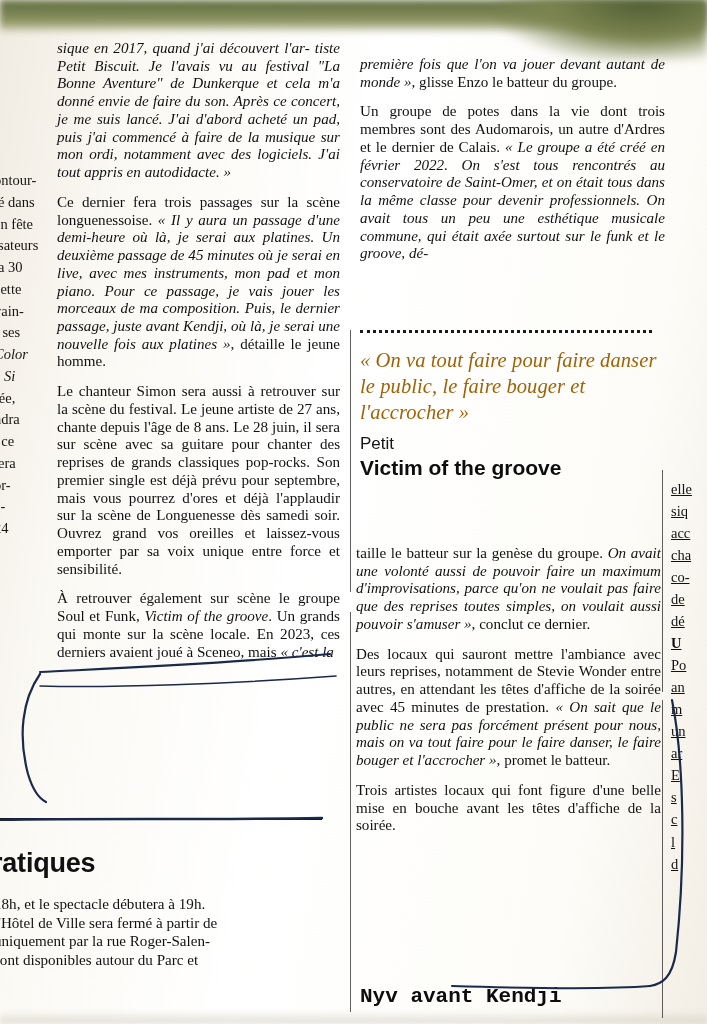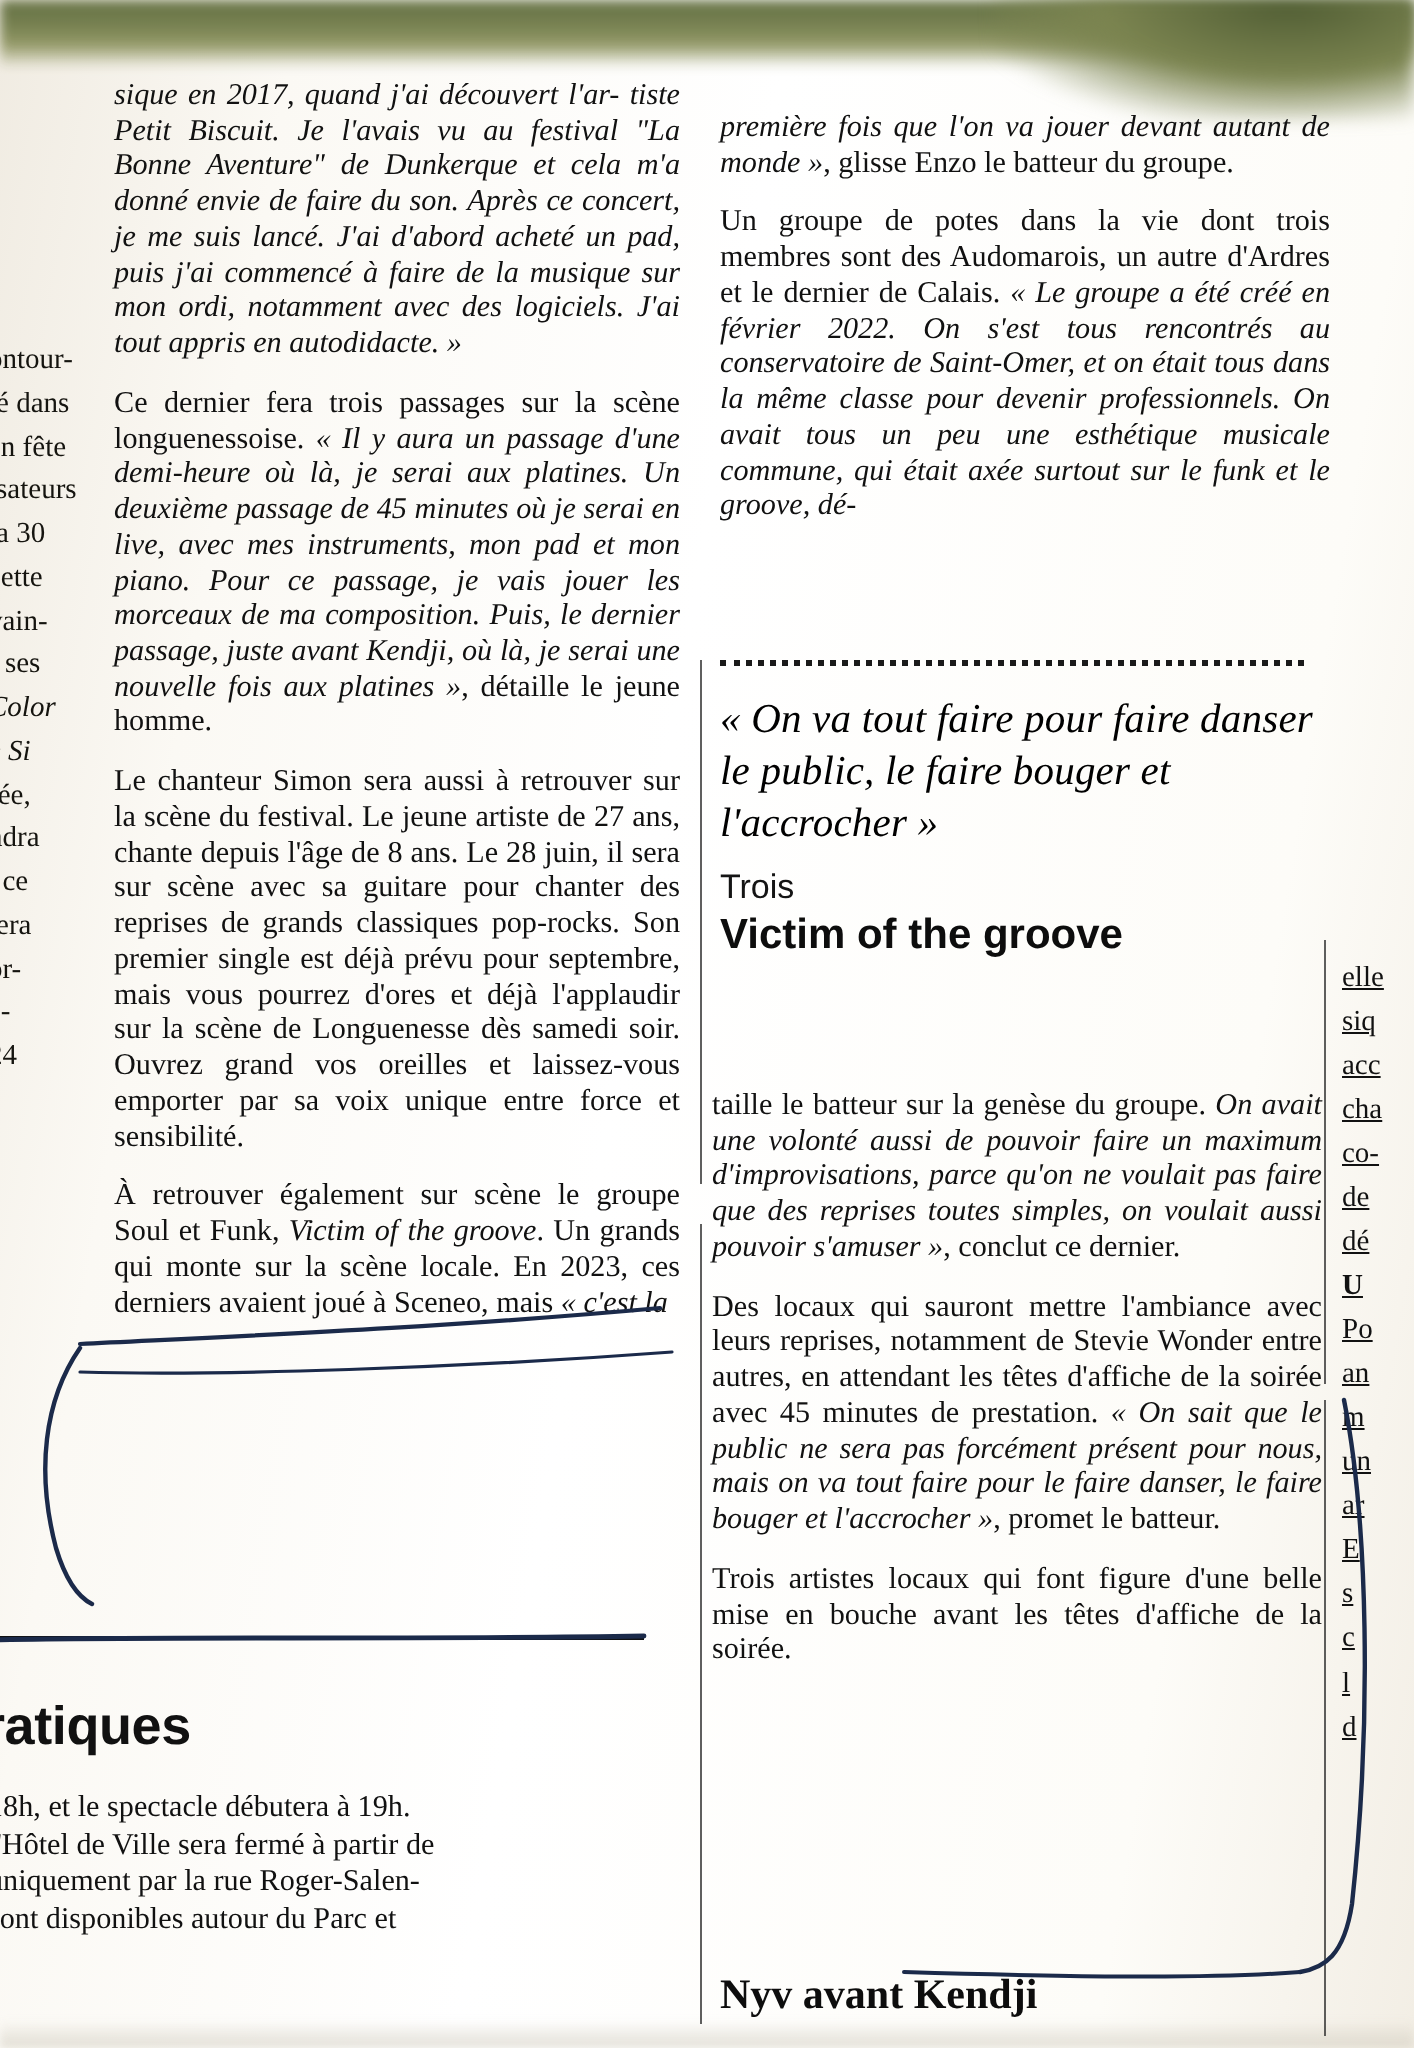--- a/index.html
+++ b/index.html
@@ -133,21 +133,21 @@
     width: 292px;
     height: 4px;
     border-top: 3px dotted #1a1a1a;
     margin-bottom: 11px;
   }
   #pullquote .pq-text {
     font-style: italic;
     font-size: 20.5px;
     line-height: 1.26;
     letter-spacing: .1px;
-    color: #000000;
+    color: #a16207;
   }
   #pullquote .pq-attr {
     font-size: 17px;
     margin-top: 9px;
     font-family: "Liberation Sans", sans-serif;
     font-style: normal;
     color: #141414;
   }
   #pullquote .pq-sub {
     font-family: "Liberation Sans", sans-serif;
@@ -179,21 +179,21 @@
     text-align: left;
   }
   #bottom-left-body .ln { white-space: nowrap; overflow: hidden; }
 
   
   #subhead-bottom {
     position: absolute;
     left: 360px;
     top: 985px;
     width: 300px;
-    font-family: Liberation Serif, serif;
+    font-family: Liberation Mono, monospace;
     font-weight: bold;
     font-size: 21px;
     color: #0d0d0d;
   }
 
   
   .vrule {
     position: absolute;
     width: 1px;
     background: #2a2a2a;
@@ -277,21 +277,21 @@
       <span class="it">première fois que l'on va jouer devant autant de monde »</span><span>, glisse Enzo le batteur du groupe.</span>
     </p>
     <p>
       <span>Un groupe de potes dans la vie dont trois membres sont des Audomarois, un autre d'Ardres et le dernier de Calais. </span><span class="it">« Le groupe a été créé en février 2022. On s'est tous rencontrés au conservatoire de Saint-Omer, et on était tous dans la même classe pour devenir professionnels. On avait tous un peu une esthétique musicale commune, qui était axée surtout sur le funk et le groove, dé-</span>
     </p>
   </div>
 
   <div id="pullquote">
     <div class="dotrule"></div>
     <div class="pq-text">« On va tout faire pour faire danser le public, le faire bouger et l'accrocher »</div>
-    <div class="pq-attr">Trois</div>
+    <div class="pq-attr">Petit</div>
     <div class="pq-sub">Victim of the groove</div>
   </div>
 
   <div class="col" id="col-2b" style="left:356px; top:545px; width:305px; font-size:15.1px; line-height:1.175;">
     <p>
       <span>taille le batteur sur la genèse du groupe. </span><span class="it">On avait une volonté aussi de pouvoir faire un maximum d'improvisations, parce qu'on ne voulait pas faire que des reprises toutes simples, on voulait aussi pouvoir s'amuser »</span><span>, conclut ce dernier.</span>
     </p>
     <p>
       <span>Des locaux qui sauront mettre l'ambiance avec leurs reprises, notamment de Stevie Wonder entre autres, en attendant les têtes d'affiche de la soirée avec 45 minutes de prestation. </span><span class="it">« On sait que le public ne sera pas forcément présent pour nous, mais on va tout faire pour le faire danser, le faire bouger et l'accrocher »</span><span>, promet le batteur.</span>
     </p>

